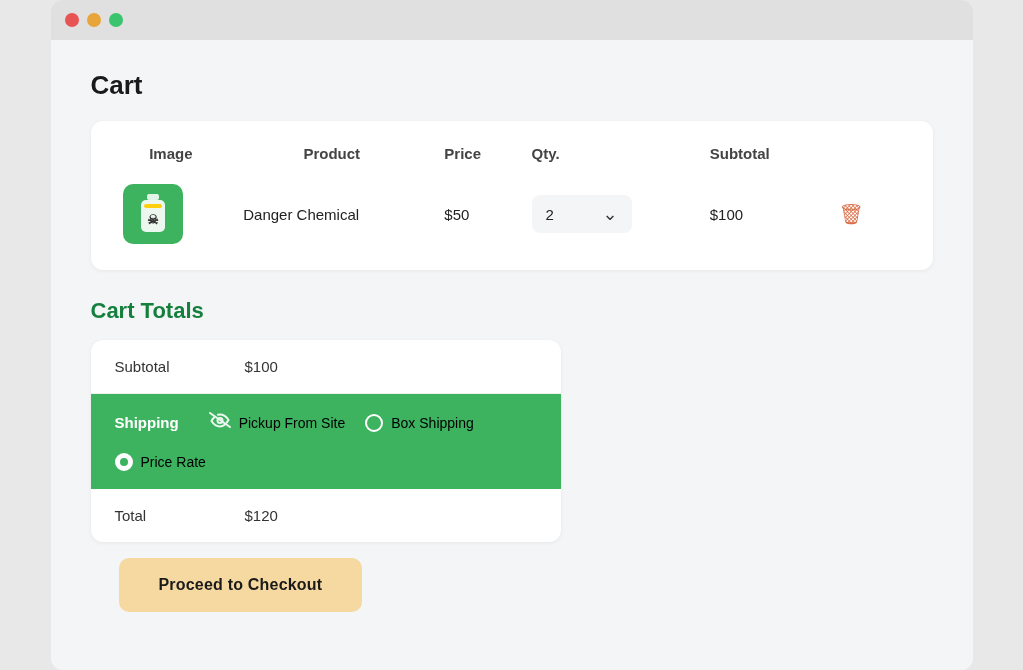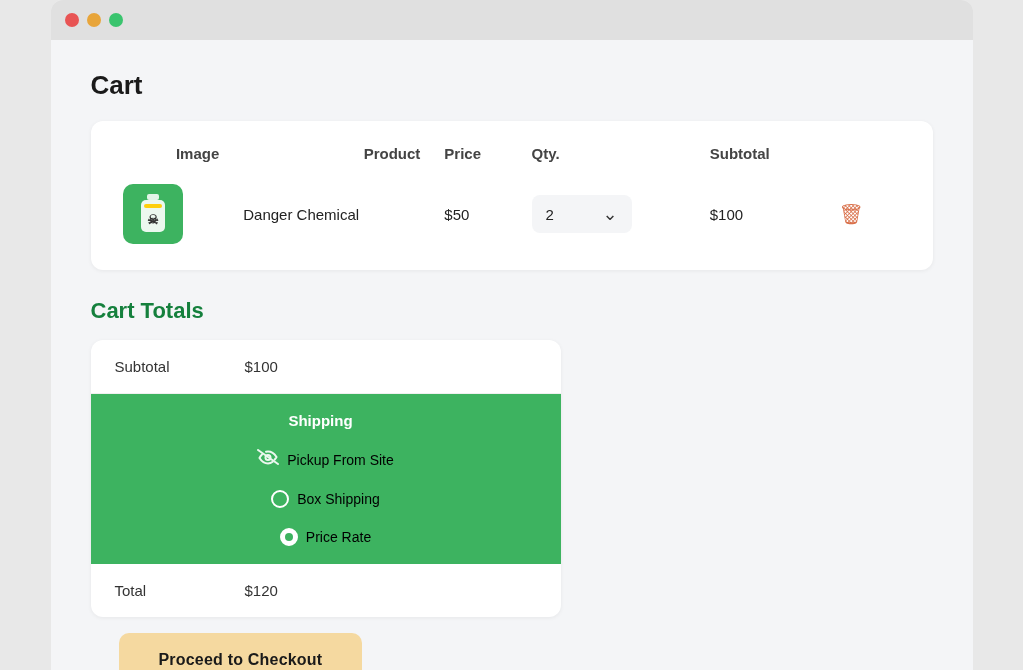--- a/index.html
+++ b/index.html
@@ -64,21 +64,21 @@
     .cart-table {
       width: 100%;
       border-collapse: collapse;
     }
 
     .cart-table thead tr th {
       font-size: 15px;
       font-weight: 600;
       color: #444;
       padding: 8px 12px 12px 12px;
-      text-align: right;
+      text-align: center;
     }
 
     .cart-table thead tr th.col-price,
     .cart-table thead tr th.col-qty,
     .cart-table thead tr th.col-subtotal {
       text-align: left;
     }
 
     .cart-table tbody tr td {
       padding: 10px 12px;
@@ -171,21 +171,20 @@
       color: #333;
     }
 
     .shipping-row {
       background: #3db360;
       display: flex;
       align-items: center;
       padding: 18px 24px;
       gap: 20px;
       flex-wrap: wrap;
-      flex-direction: column;
     }
 
     .shipping-label {
       font-size: 15px;
       font-weight: 700;
       color: #fff;
       margin-right: 10px;
     }
 
     .shipping-option {

